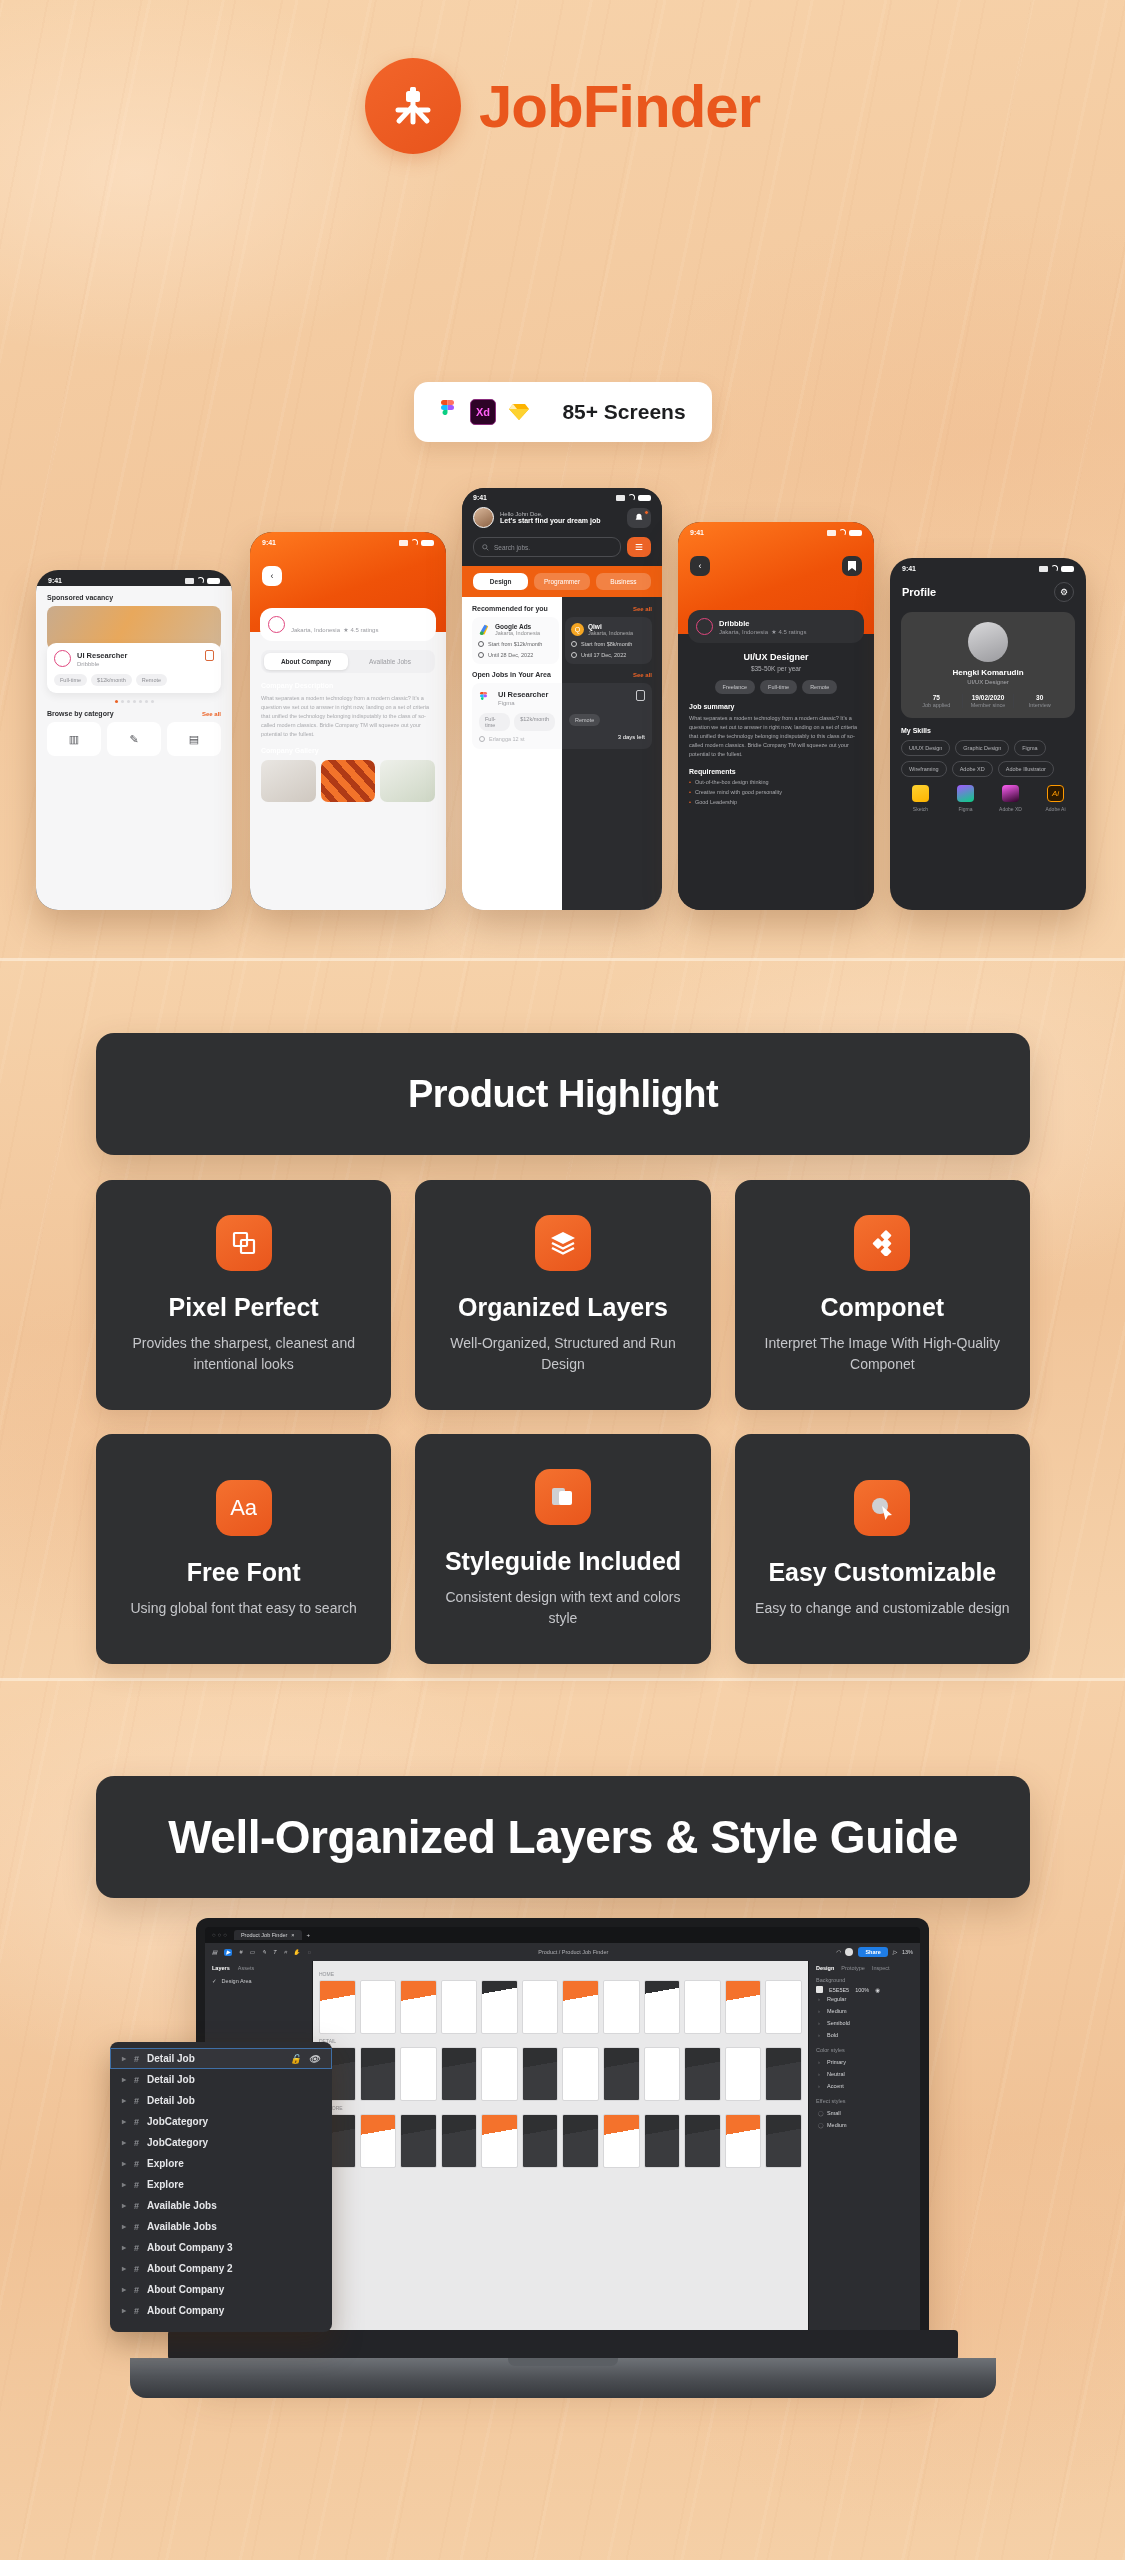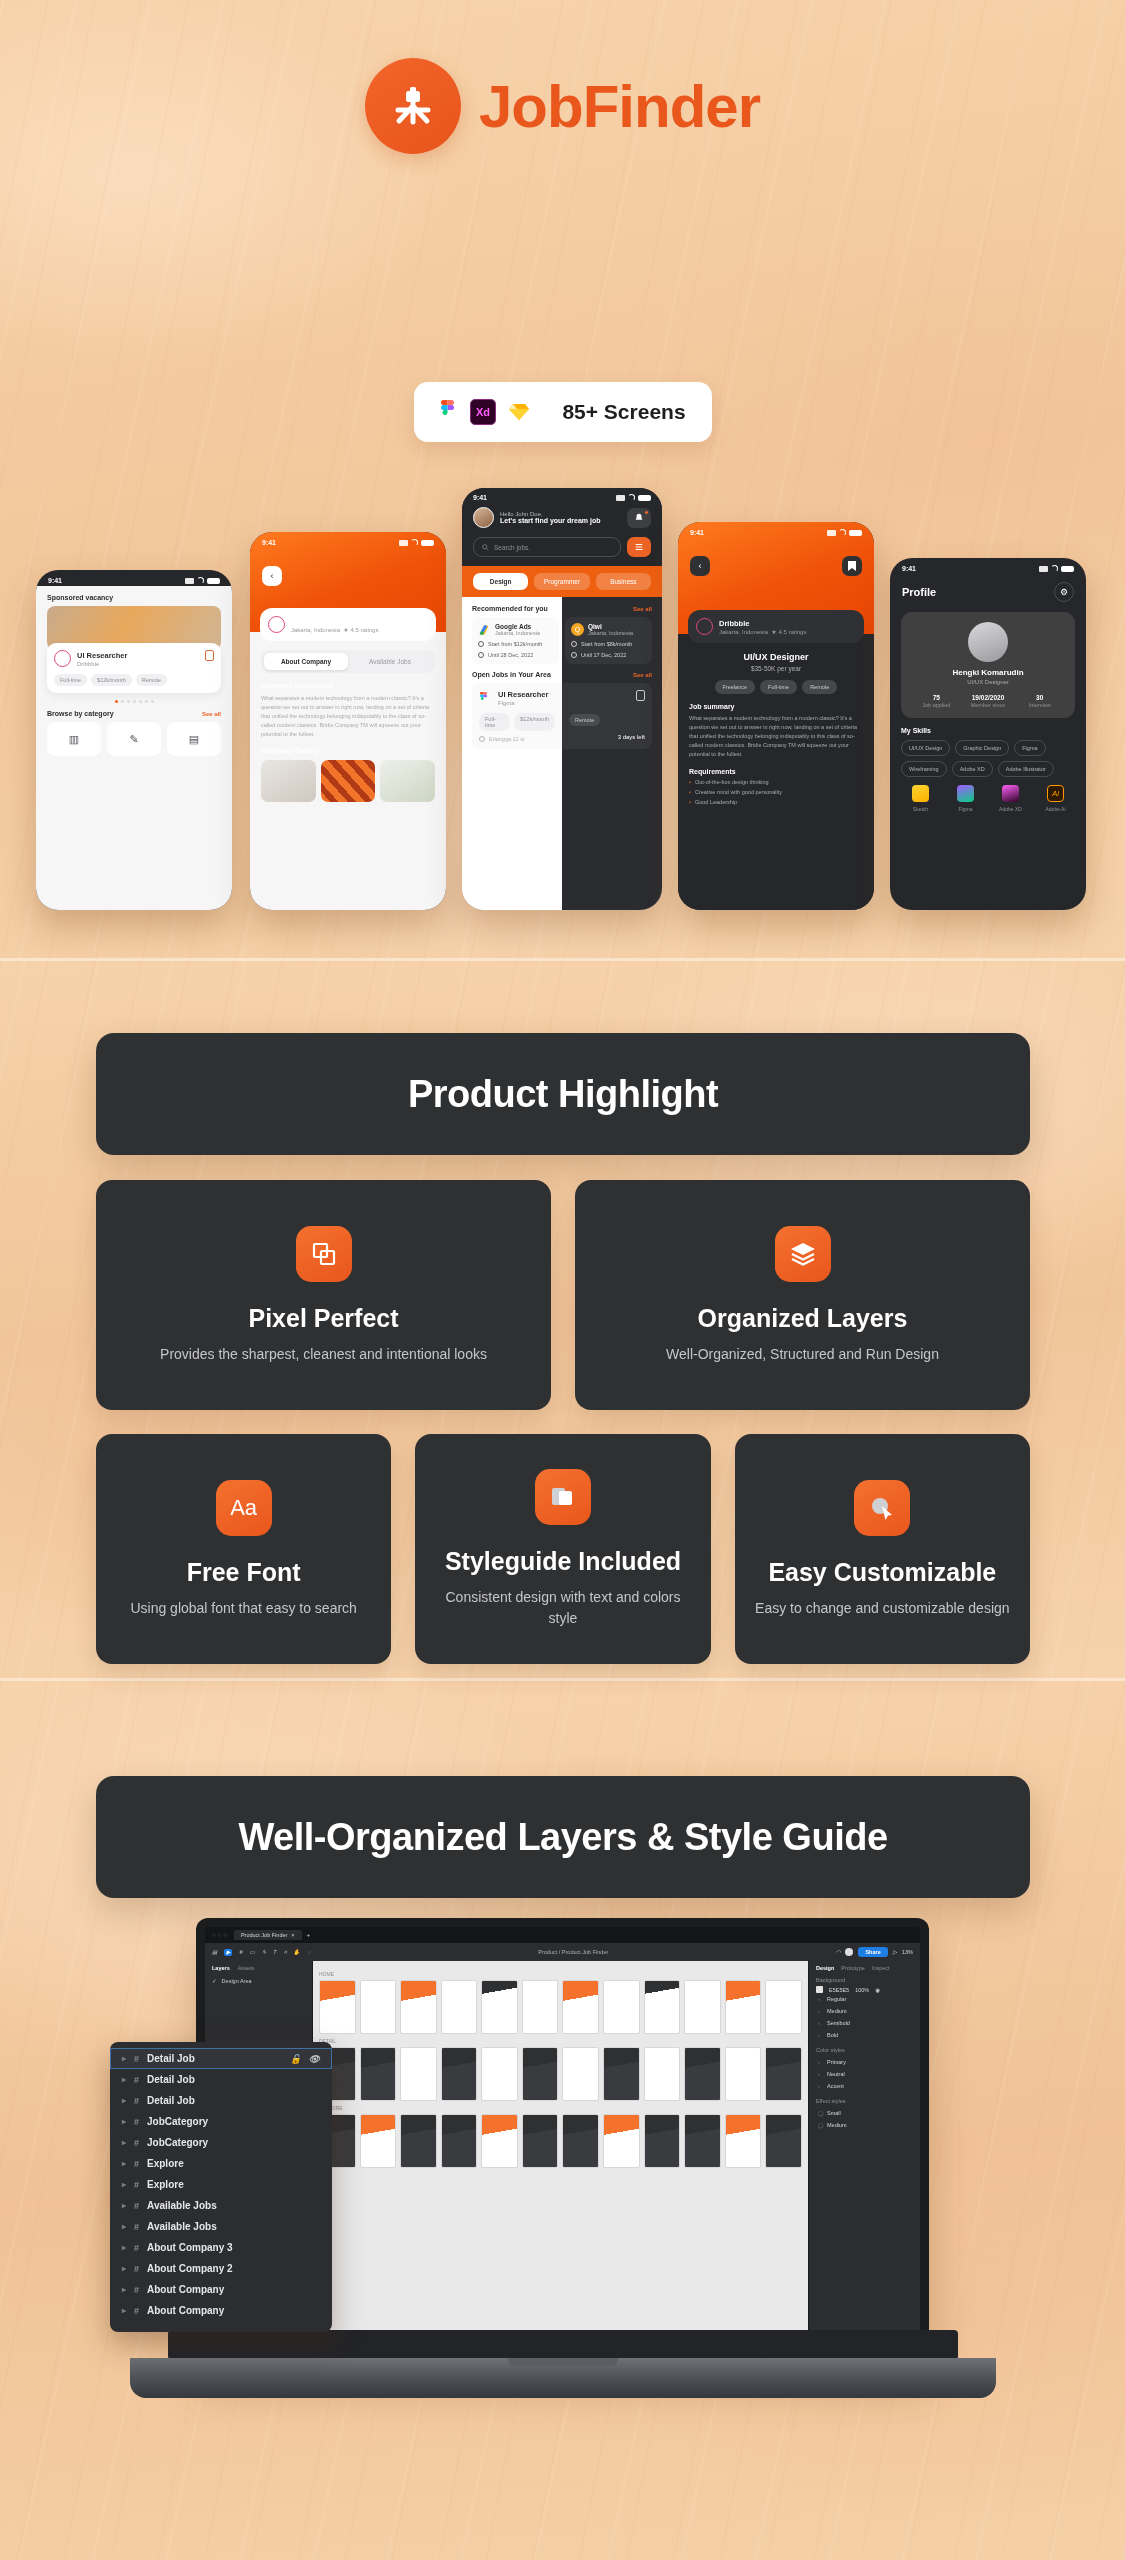--- a/index.html
+++ b/index.html
@@ -60,21 +60,21 @@
     display:flex; align-items:center; justify-content:center;
     box-shadow: 0 14px 34px rgba(90,50,20,.22);
   }
   .dark-banner span { color:#fff; font-weight:700; letter-spacing:-.5px; }
 
   .title-banner { left:222px; top:218px; width:682px; height:114px; }
   .title-banner span { font-size:45px; }
   .ph-banner  { left:96px; top:1033px; width:934px; height:122px; }
   .ph-banner span { font-size:38px; }
   .wol-banner { left:96px; top:1776px; width:934px; height:122px; }
-  .wol-banner span { font-size:38px; }
+  .wol-banner span { font-size:46px; }
 
   
   .tools-badge {
     position:absolute; left:414px; top:382px; width:298px; height:60px;
     background:#fff; border-radius:14px; display:flex; align-items:center;
     box-shadow: 0 8px 20px rgba(150,90,45,.18);
   }
   .tools-inner {
     display:flex; align-items:center; gap:10px; padding:0 14px;
     height:44px; margin-left:6px; border-radius:10px; background:#fff;
@@ -678,20 +678,32 @@
         <div class="ficon">
           <svg width="28" height="26" viewBox="0 0 28 26">
             <path d="M14 2L26 8l-12 6L2 8z" fill="#fff"></path>
             <path d="M3 13l11 5.5L25 13" stroke="#fff" stroke-width="2.4" fill="none" stroke-linejoin="round"></path>
             <path d="M3 18l11 5.5L25 18" stroke="#fff" stroke-width="2.4" fill="none" stroke-linejoin="round"></path>
           </svg>
         </div>
         <div class="ftitle">Organized Layers</div>
         <div class="fdesc">Well-Organized, Structured and Run Design</div>
       </div>
+      <div class="fcard">
+        <div class="ficon">
+          <svg width="26" height="26" viewBox="0 0 26 26">
+            <rect x="13" y="1.5" width="8" height="8" rx="1" fill="#fff" transform="rotate(45 17 5.5)"></rect>
+            <rect x="5" y="9.5" width="8" height="8" rx="1" fill="#fff" transform="rotate(45 9 13.5)"></rect>
+            <rect x="13" y="9.5" width="8" height="8" rx="1" fill="#fff" transform="rotate(45 17 13.5)"></rect>
+            <rect x="13" y="17.5" width="8" height="8" rx="1" fill="#fff" transform="rotate(45 17 21.5)"></rect>
+          </svg>
+        </div>
+        <div class="ftitle">Componet</div>
+        <div class="fdesc">Interpret The Image With High-Quality Componet</div>
+      </div>
     </div>
     <div class="frow">
       <div class="fcard">
         <div class="ficon">
           <span style="color:#fff;font-size:22px;font-weight:400">Aa</span>
         </div>
         <div class="ftitle">Free Font</div>
         <div class="fdesc">Using global font that easy to search</div>
       </div>
       <div class="fcard">

